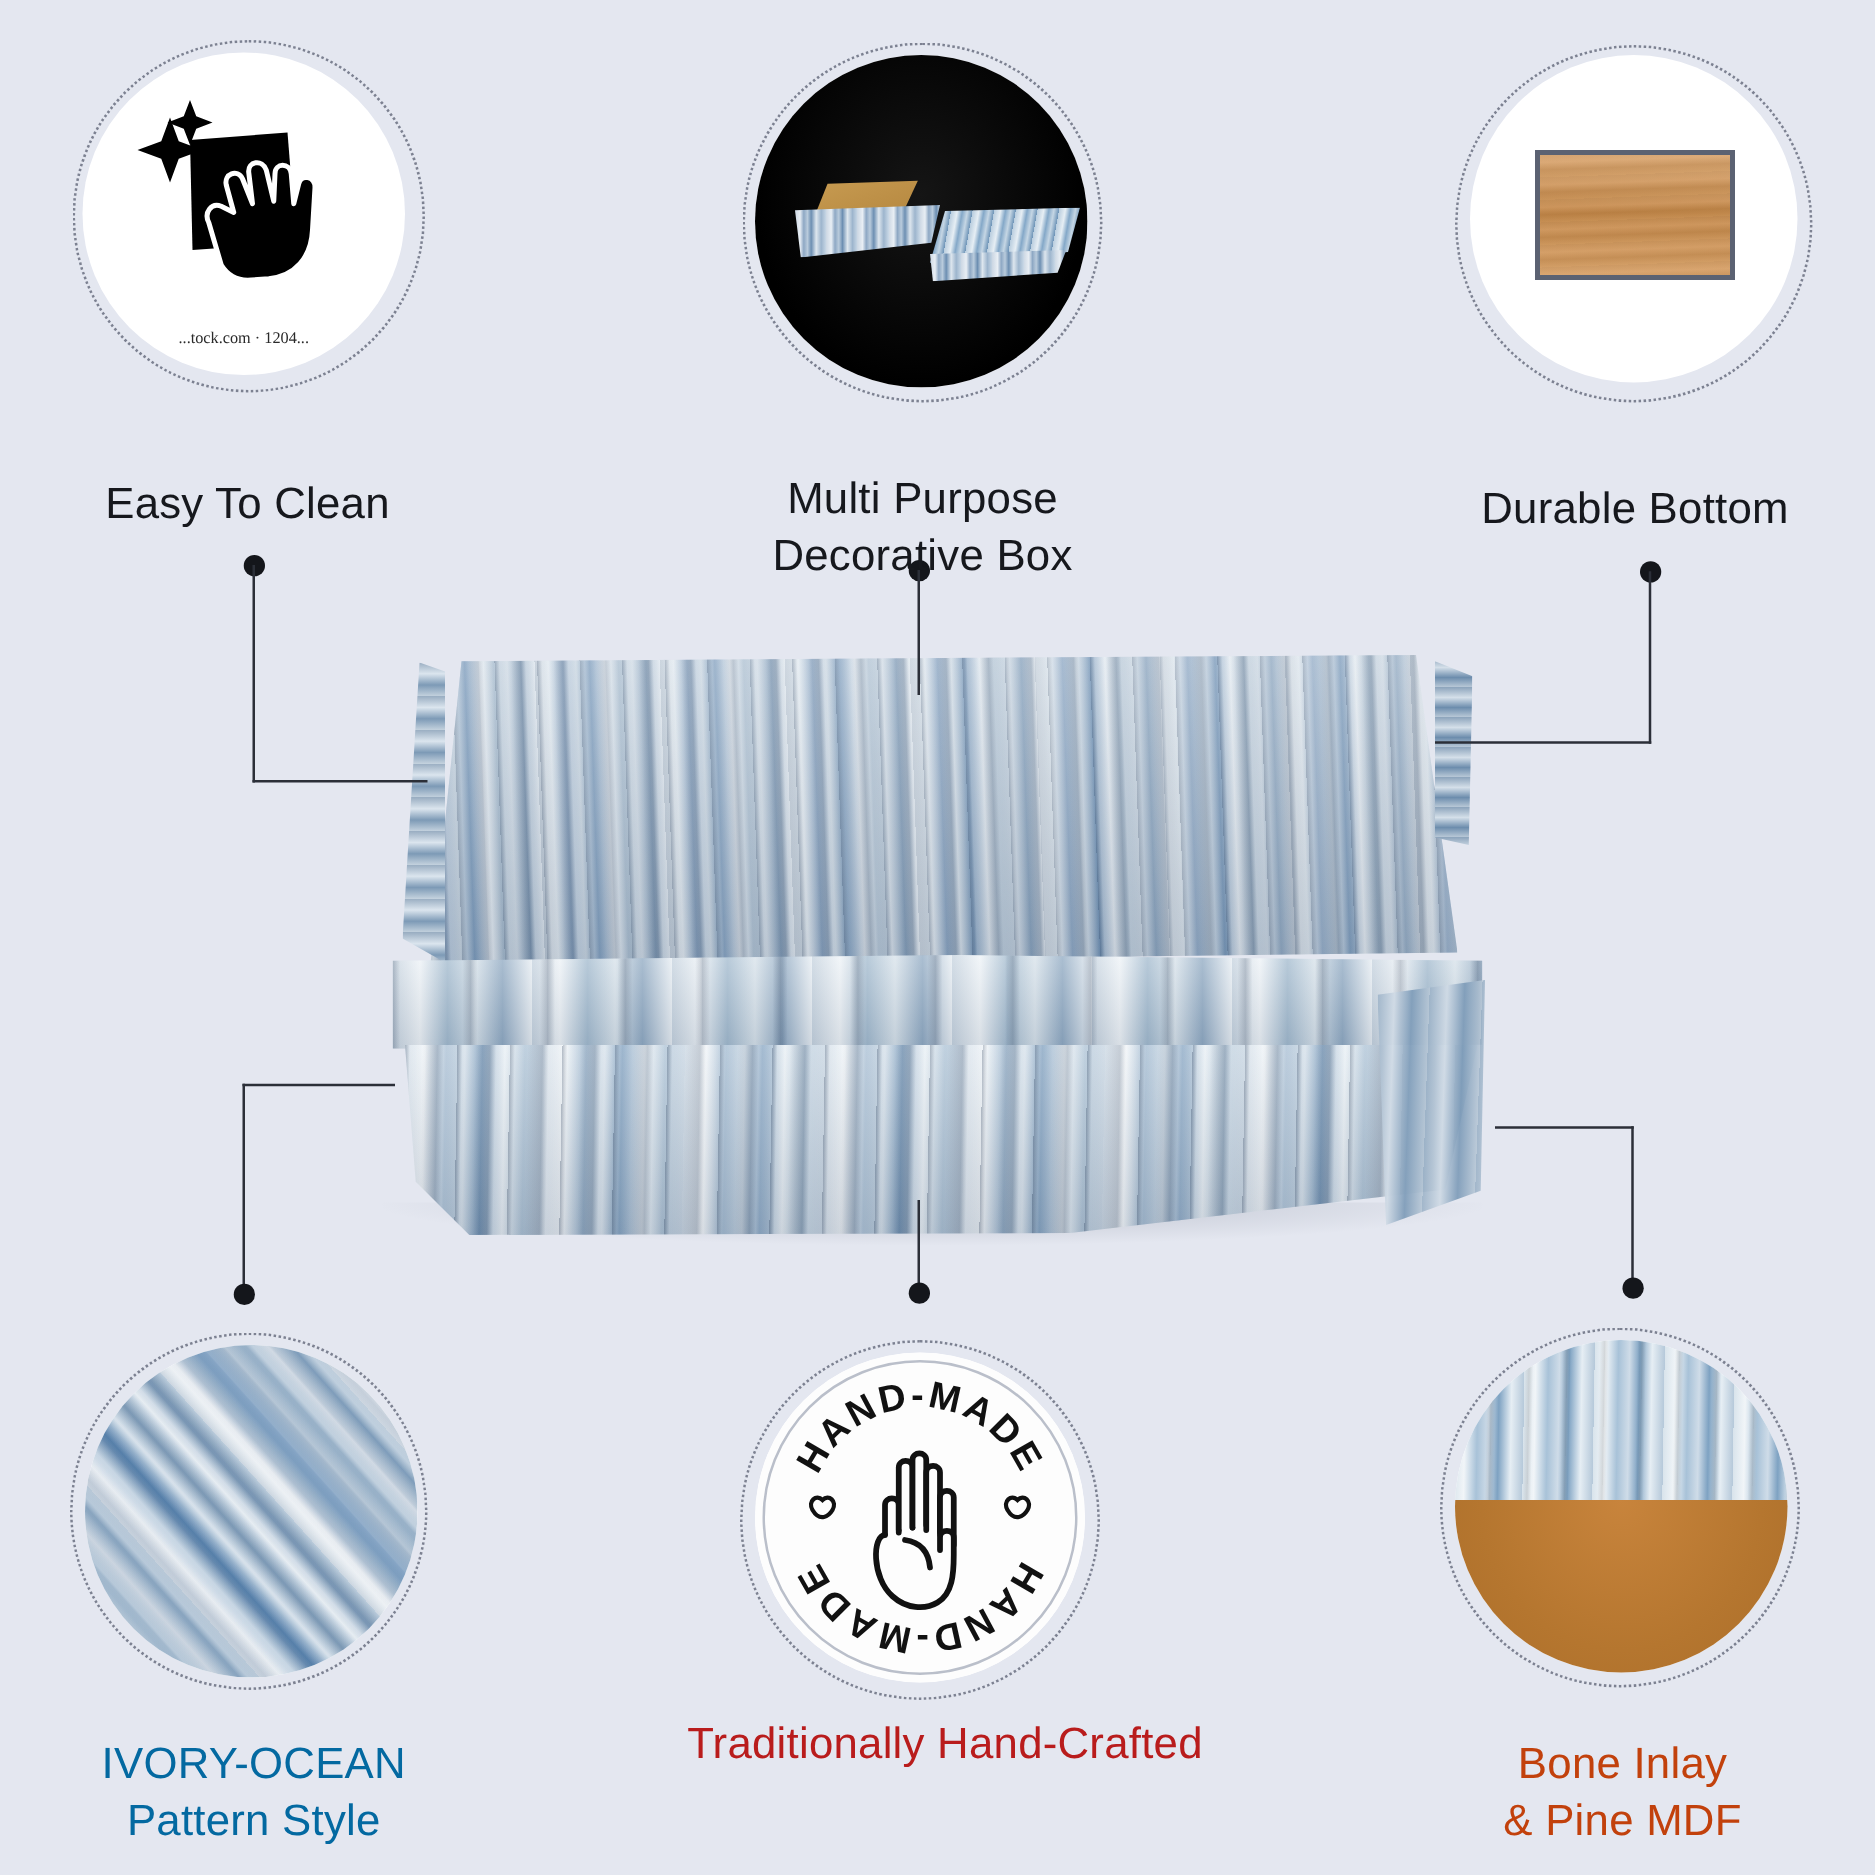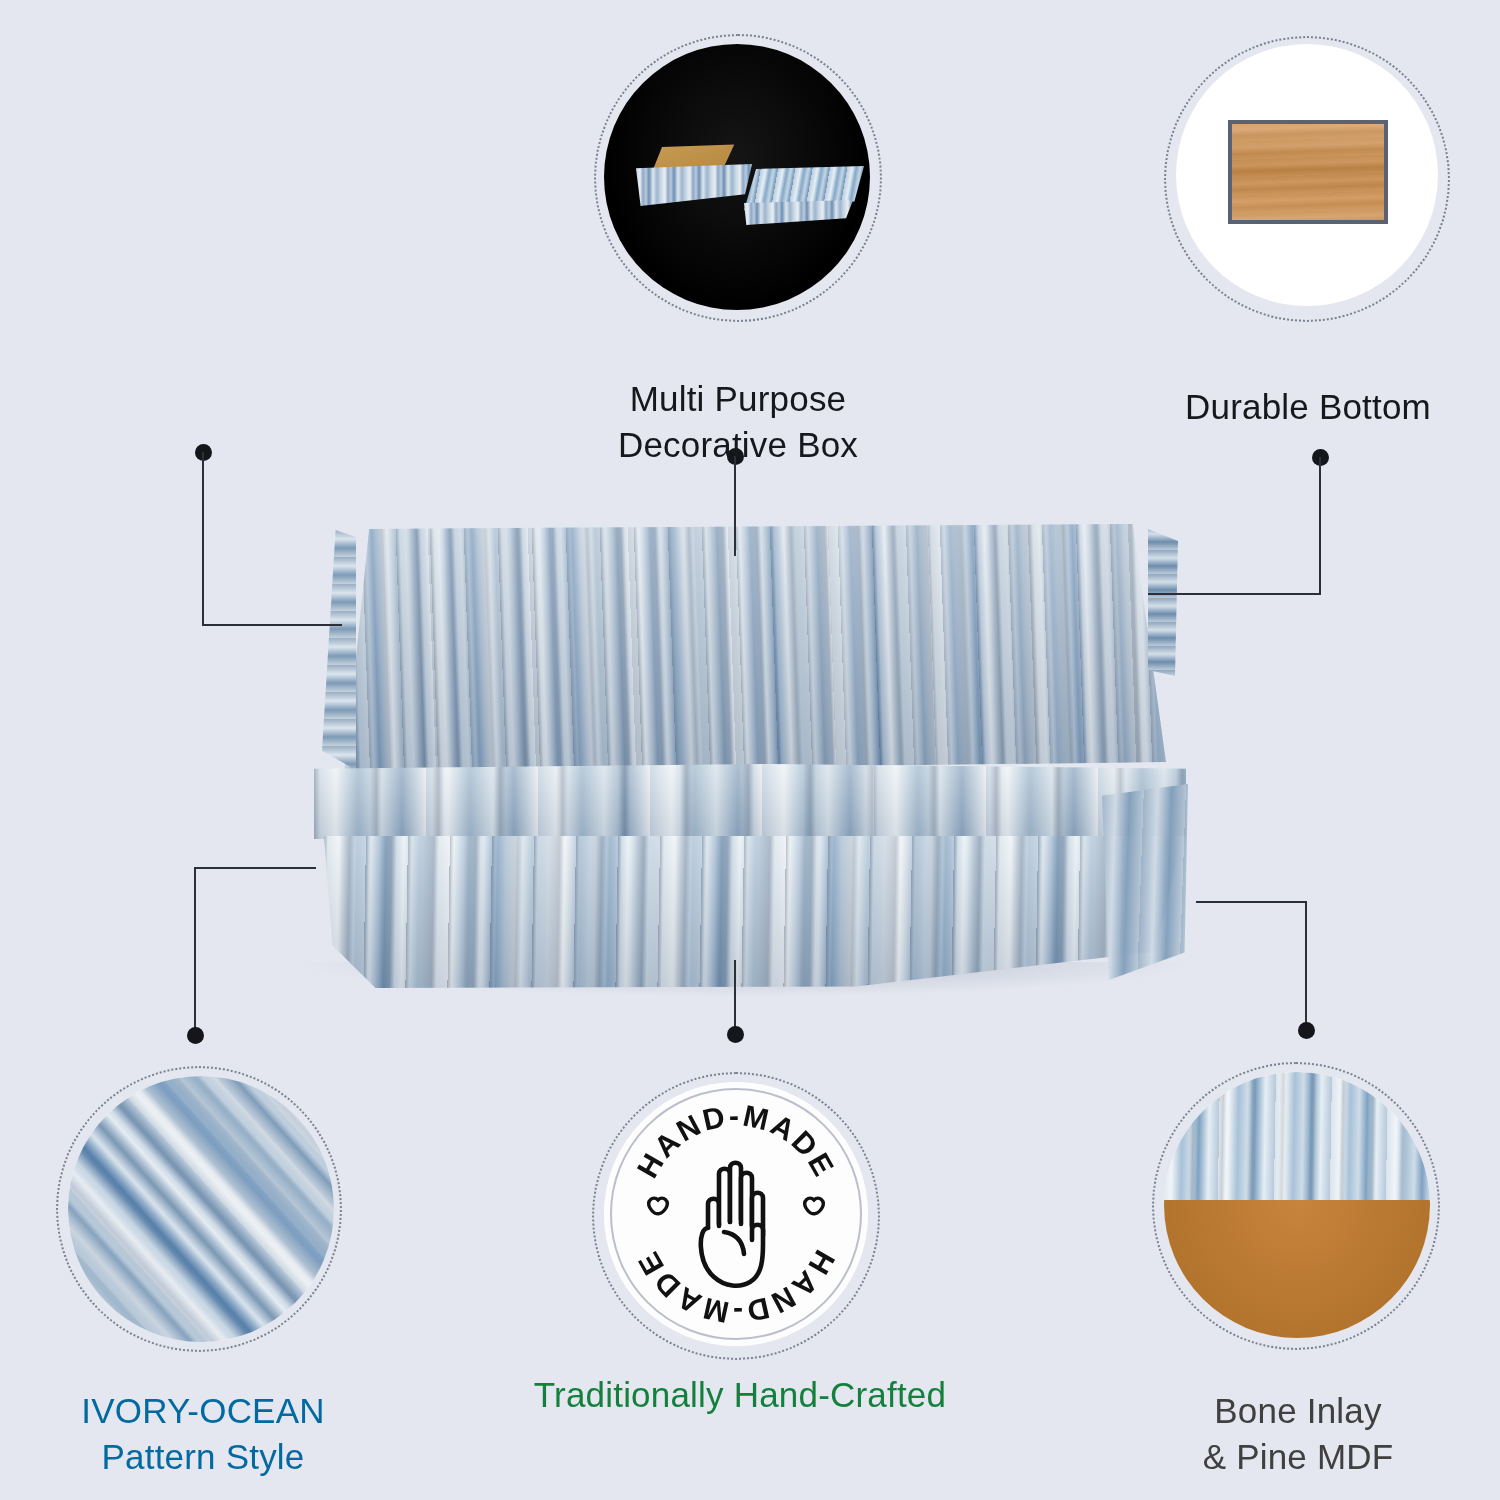--- a/index.html
+++ b/index.html
@@ -306,20 +306,38 @@
     <div class="cline v" style="left:734px; top:960px; height:72px;"></div>
     <div class="cdot" style="left:727px; top:1026px;"></div>
   </div>
 
   <div class="connector">
     <div class="cline h" style="left:1196px; top:901px; width:111px;"></div>
     <div class="cline v" style="left:1305px; top:901px; height:128px;"></div>
     <div class="cdot" style="left:1298px; top:1022px;"></div>
   </div>
 
+  <div class="feature" style="left:48px; top:28px; width:300px; height:420px;">
+    <div class="dotted-ring" style="left:10px; top:4px; width:282px; height:282px;"></div>
+    <div class="photo-circle" style="left:18px; top:14px; width:258px; height:258px;">
+      <div class="clean-icon">
+        <svg viewBox="0 0 258 258" width="258" height="258">
+
+          <path d="M70 52 l7 19 19 7 -19 7 -7 19 -7 -19 -19 -7 19 -7z" fill="#000"></path>
+          <path d="M86 38 l5 13 13 5 -13 5 -5 13 -5 -13 -13 -5 13 -5z" fill="#000"></path>
+
+          <path d="M86 70 L164 64 L171 152 L88 158 Z" fill="#000"></path>
+
+          <path d="M101 136 c-4 -8 2 -16 10 -13 l10 5 -6 -22 c-2 -9 9 -13 13 -5 l8 20 -3 -25 c-1 -9 11 -11 14 -2 l6 25 1 -22 c0 -9 12 -9 13 0 l2 24 4 -16 c2 -8 13 -6 13 3 l-2 34 c-1 22 -14 37 -35 39 l-14 1 c-11 1 -19 -4 -24 -12 z" fill="#000" stroke="#fff" stroke-width="4" stroke-linejoin="round"></path>
+        </svg>
+      </div>
+      <div class="clean-credit">...tock.com · 1204...</div>
+    </div>
+    <div class="caption" style="left: 0px; top: 352px; width: 300px; color: rgb(22, 24, 29);">Easy To Clean</div>
+  </div>
 
   <div class="feature" style="left:588px; top:28px; width:300px; height:420px;">
     <div class="dotted-ring" style="left:6px; top:6px; width:288px; height:288px;"></div>
     <div class="photo-circle" style="left:16px; top:16px; width:266px; height:266px;">
       <div class="dark-scene">
 
         <div class="mini-box" style="left:30px; top:88px; width:120px; height:82px;">
 
           <div style="position:absolute; left:4px; top:0; width:112px; height:48px;
                       background:linear-gradient(160deg,#e9c徐 0%, #d8b57a 0%, #c99e58 60%, #b88c44 100%);
@@ -397,27 +415,27 @@
             <path d="M104 146 c-10 0 -11 34 6 49 c11 10 26 11 36 5 c12 -7 13 -23 13 -38
                      l0 -14 c0 -7 -11 -7 -11 0 l0 10"></path>
             <path d="M120 150 c14 2 19 11 20 22" fill="none"></path>
           </g>
         </svg>
       </div>
     </div>
 
   </div>
 
-  <div class="caption" style="left: 460px; top: 1372px; width: 560px; color: #15803d;">Traditionally Hand-Crafted</div>
+  <div class="caption" style="left: 476px; top: 1372px; width: 560px; color: #b91c1c;">Traditionally Hand-Crafted</div>
 
   <div class="feature" style="left:1138px; top:1062px; width:320px; height:420px;">
     <div class="dotted-ring" style="left:14px; top:0px; width:288px; height:288px;"></div>
     <div class="photo-circle" style="left:26px; top:10px; width:266px; height:266px;">
       <div style="position:absolute; inset:0;">
         <div class="inlay-top"></div>
         <div class="inlay-bottom"></div>
       </div>
     </div>
-    <div class="caption" style="left: 0px; top: 326px; width: 320px; color: #404040;">Bone Inlay
+    <div class="caption" style="left: 0px; top: 326px; width: 320px; color: #c2410c;">Bone Inlay
 &amp; Pine MDF</div>
   </div>
 
 </div>
 
 </body></html>

